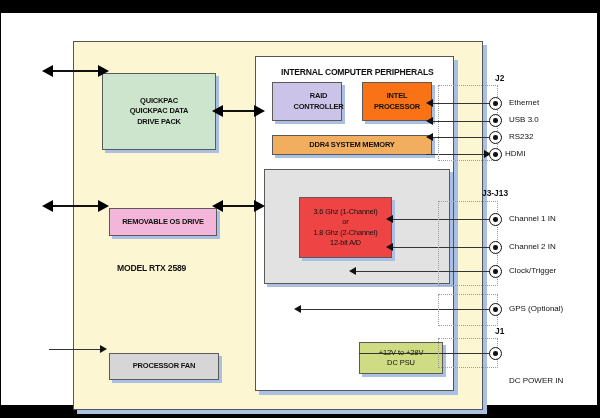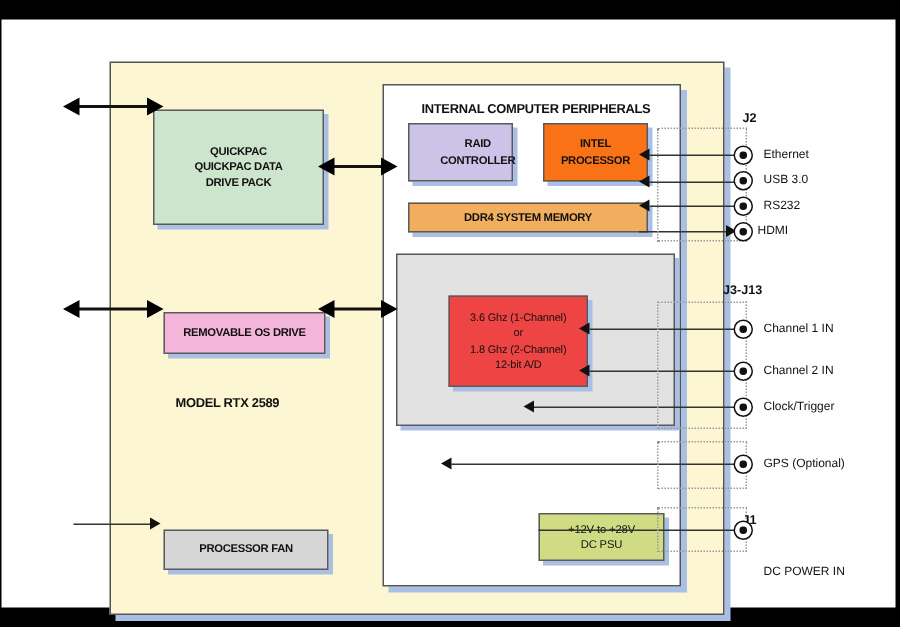--- a/index.html
+++ b/index.html
@@ -68,21 +68,21 @@
   
   .group-box{position:absolute;border:1px dotted #9a9a9a;box-sizing:border-box;}
   #grp-j2{left:437px;top:72px;width:60px;height:76px;}
   #grp-j3{left:437px;top:188px;width:60px;height:85px;}
   #grp-gps{left:437px;top:281px;width:60px;height:32px;}
   #grp-j1{left:437px;top:325px;width:60px;height:30px;}
 
   .grp-title{position:absolute;font-weight:bold;font-size:8.4px;color:#111;white-space:nowrap;}
   #title-j2{left:494px;top:60px;}
   #title-j3{left:481px;top:175px;}
-  #title-j1{left:494px;top:328px;}
+  #title-j1{left:494px;top:313px;}
 
   
   .conn{position:absolute;width:13px;height:13px;}
   .conn .ring{
     position:absolute;left:0;top:0;width:13px;height:13px;border-radius:50%;
     border:1.4px solid #111;background:#fff;box-sizing:border-box;
   }
   .conn .pin{
     position:absolute;left:4.2px;top:4.2px;width:4.6px;height:4.6px;
     border-radius:50%;background:#111;

